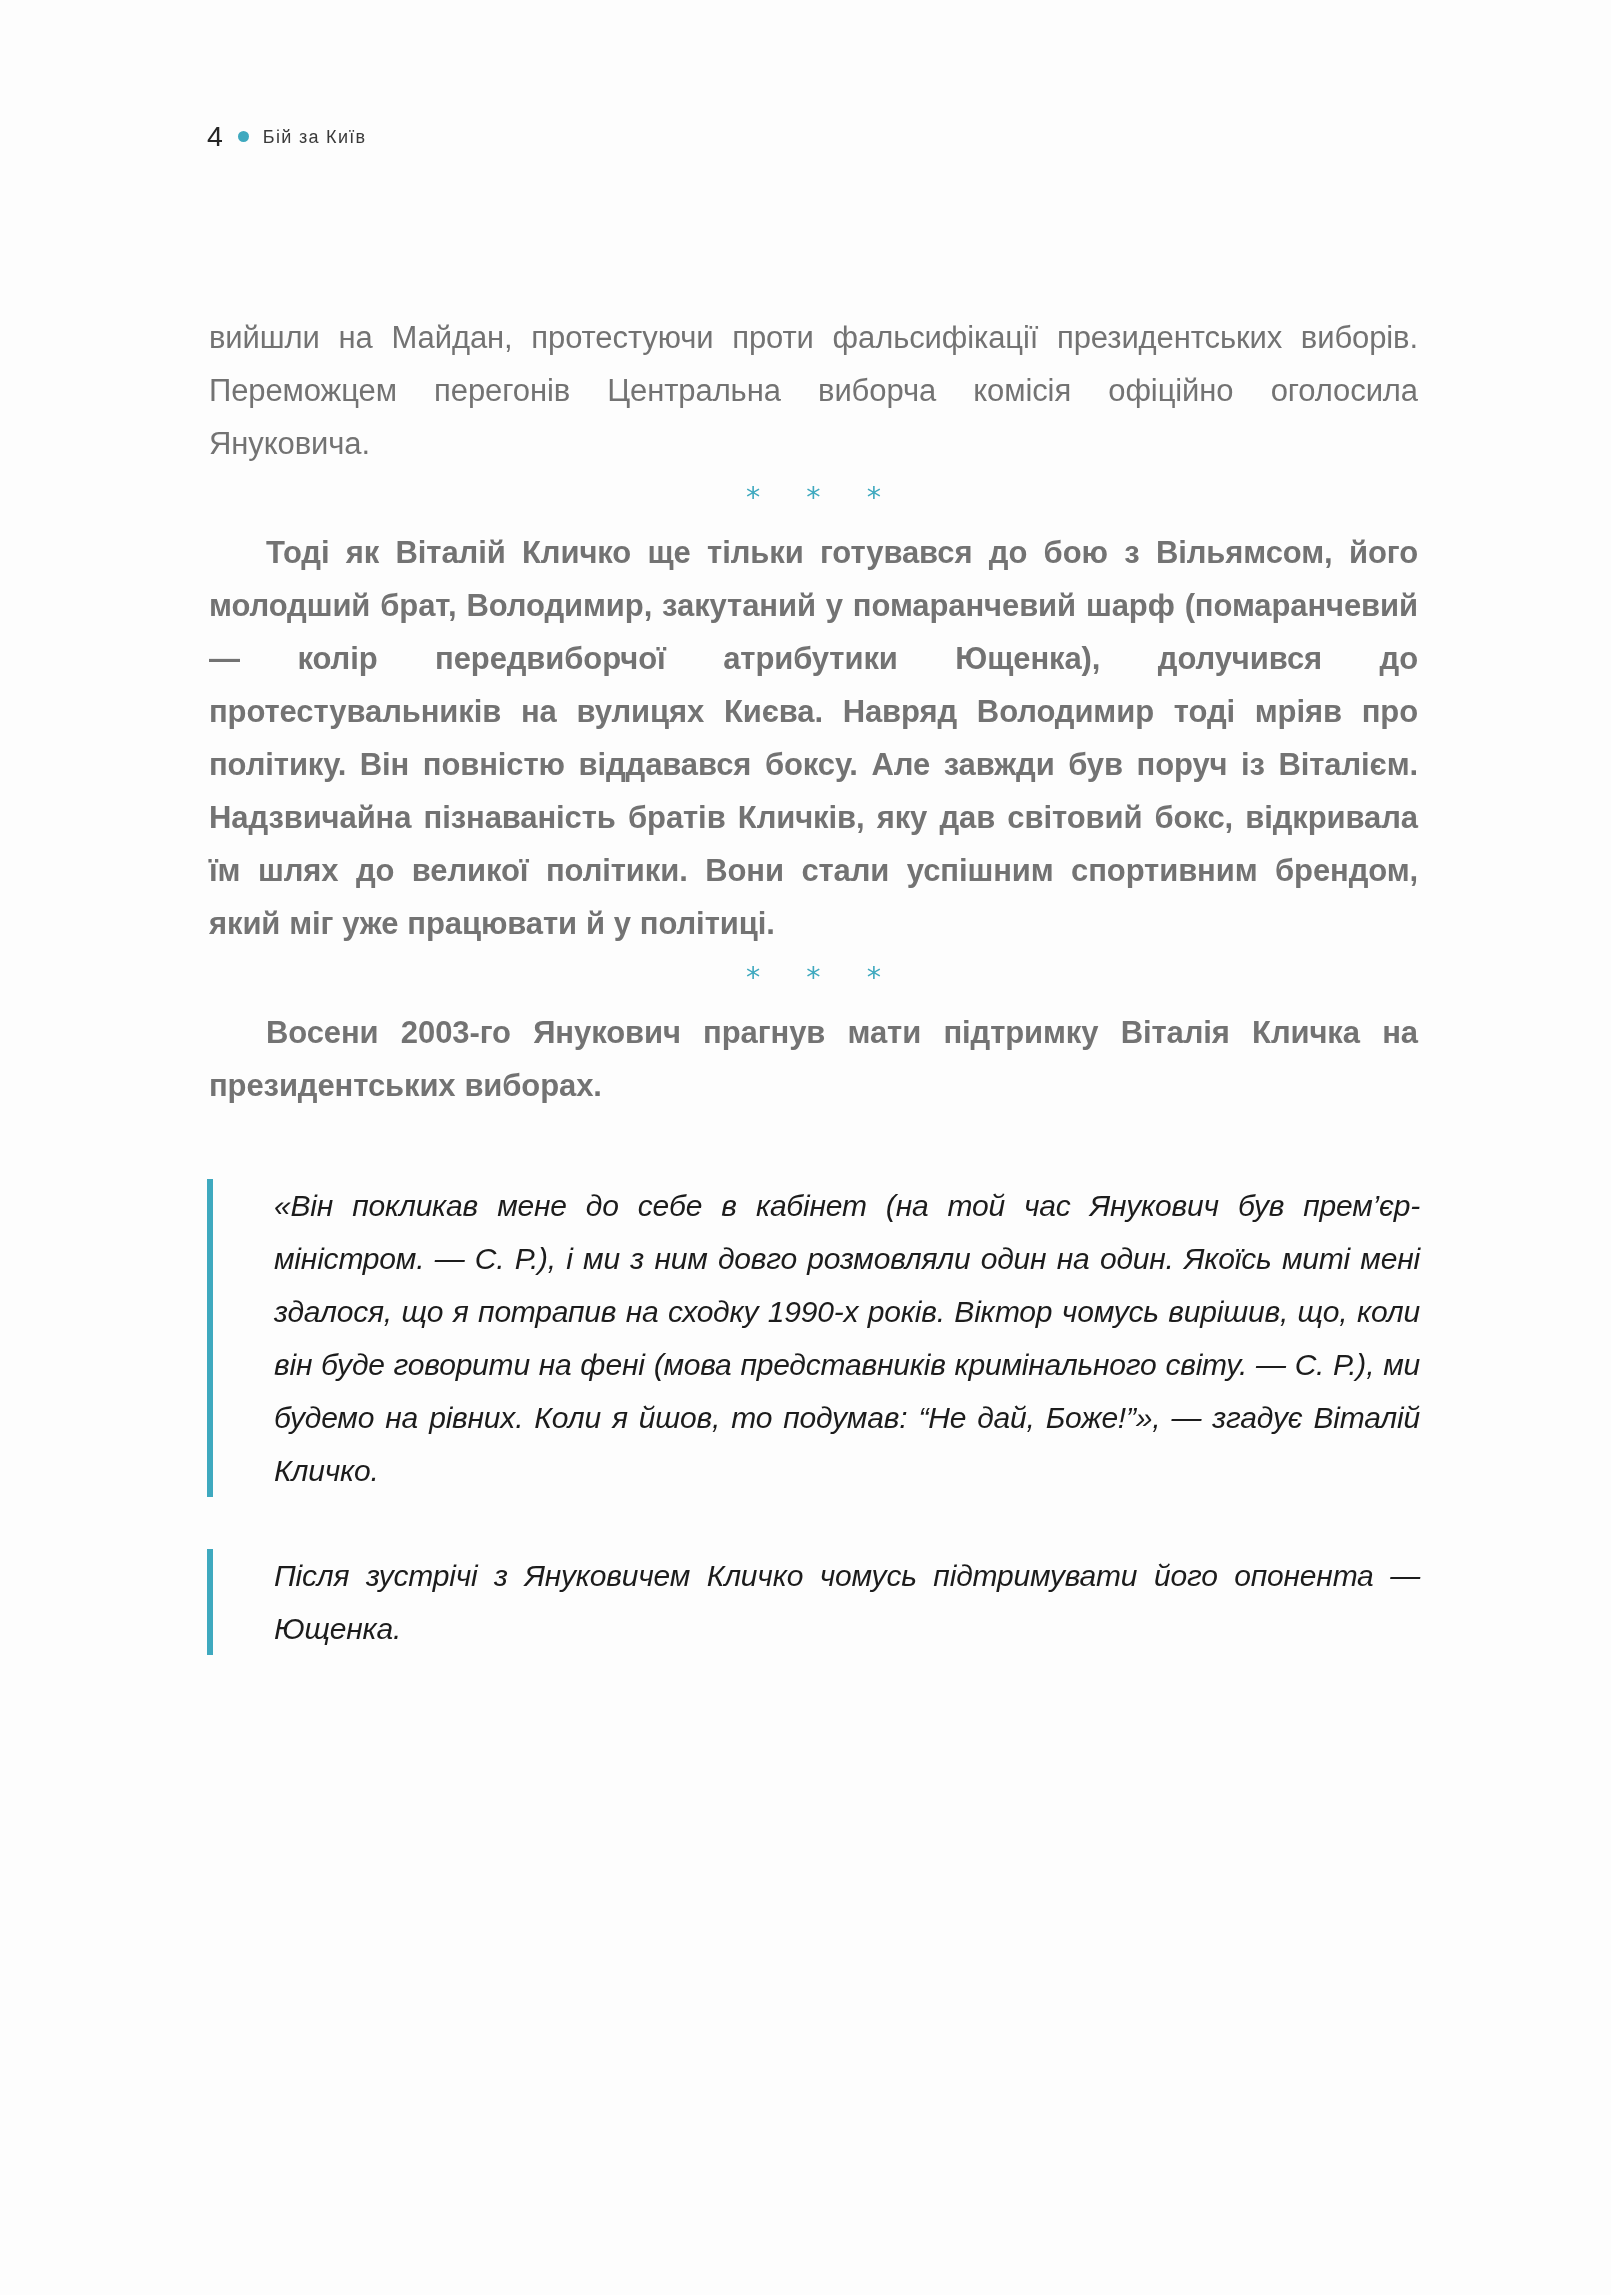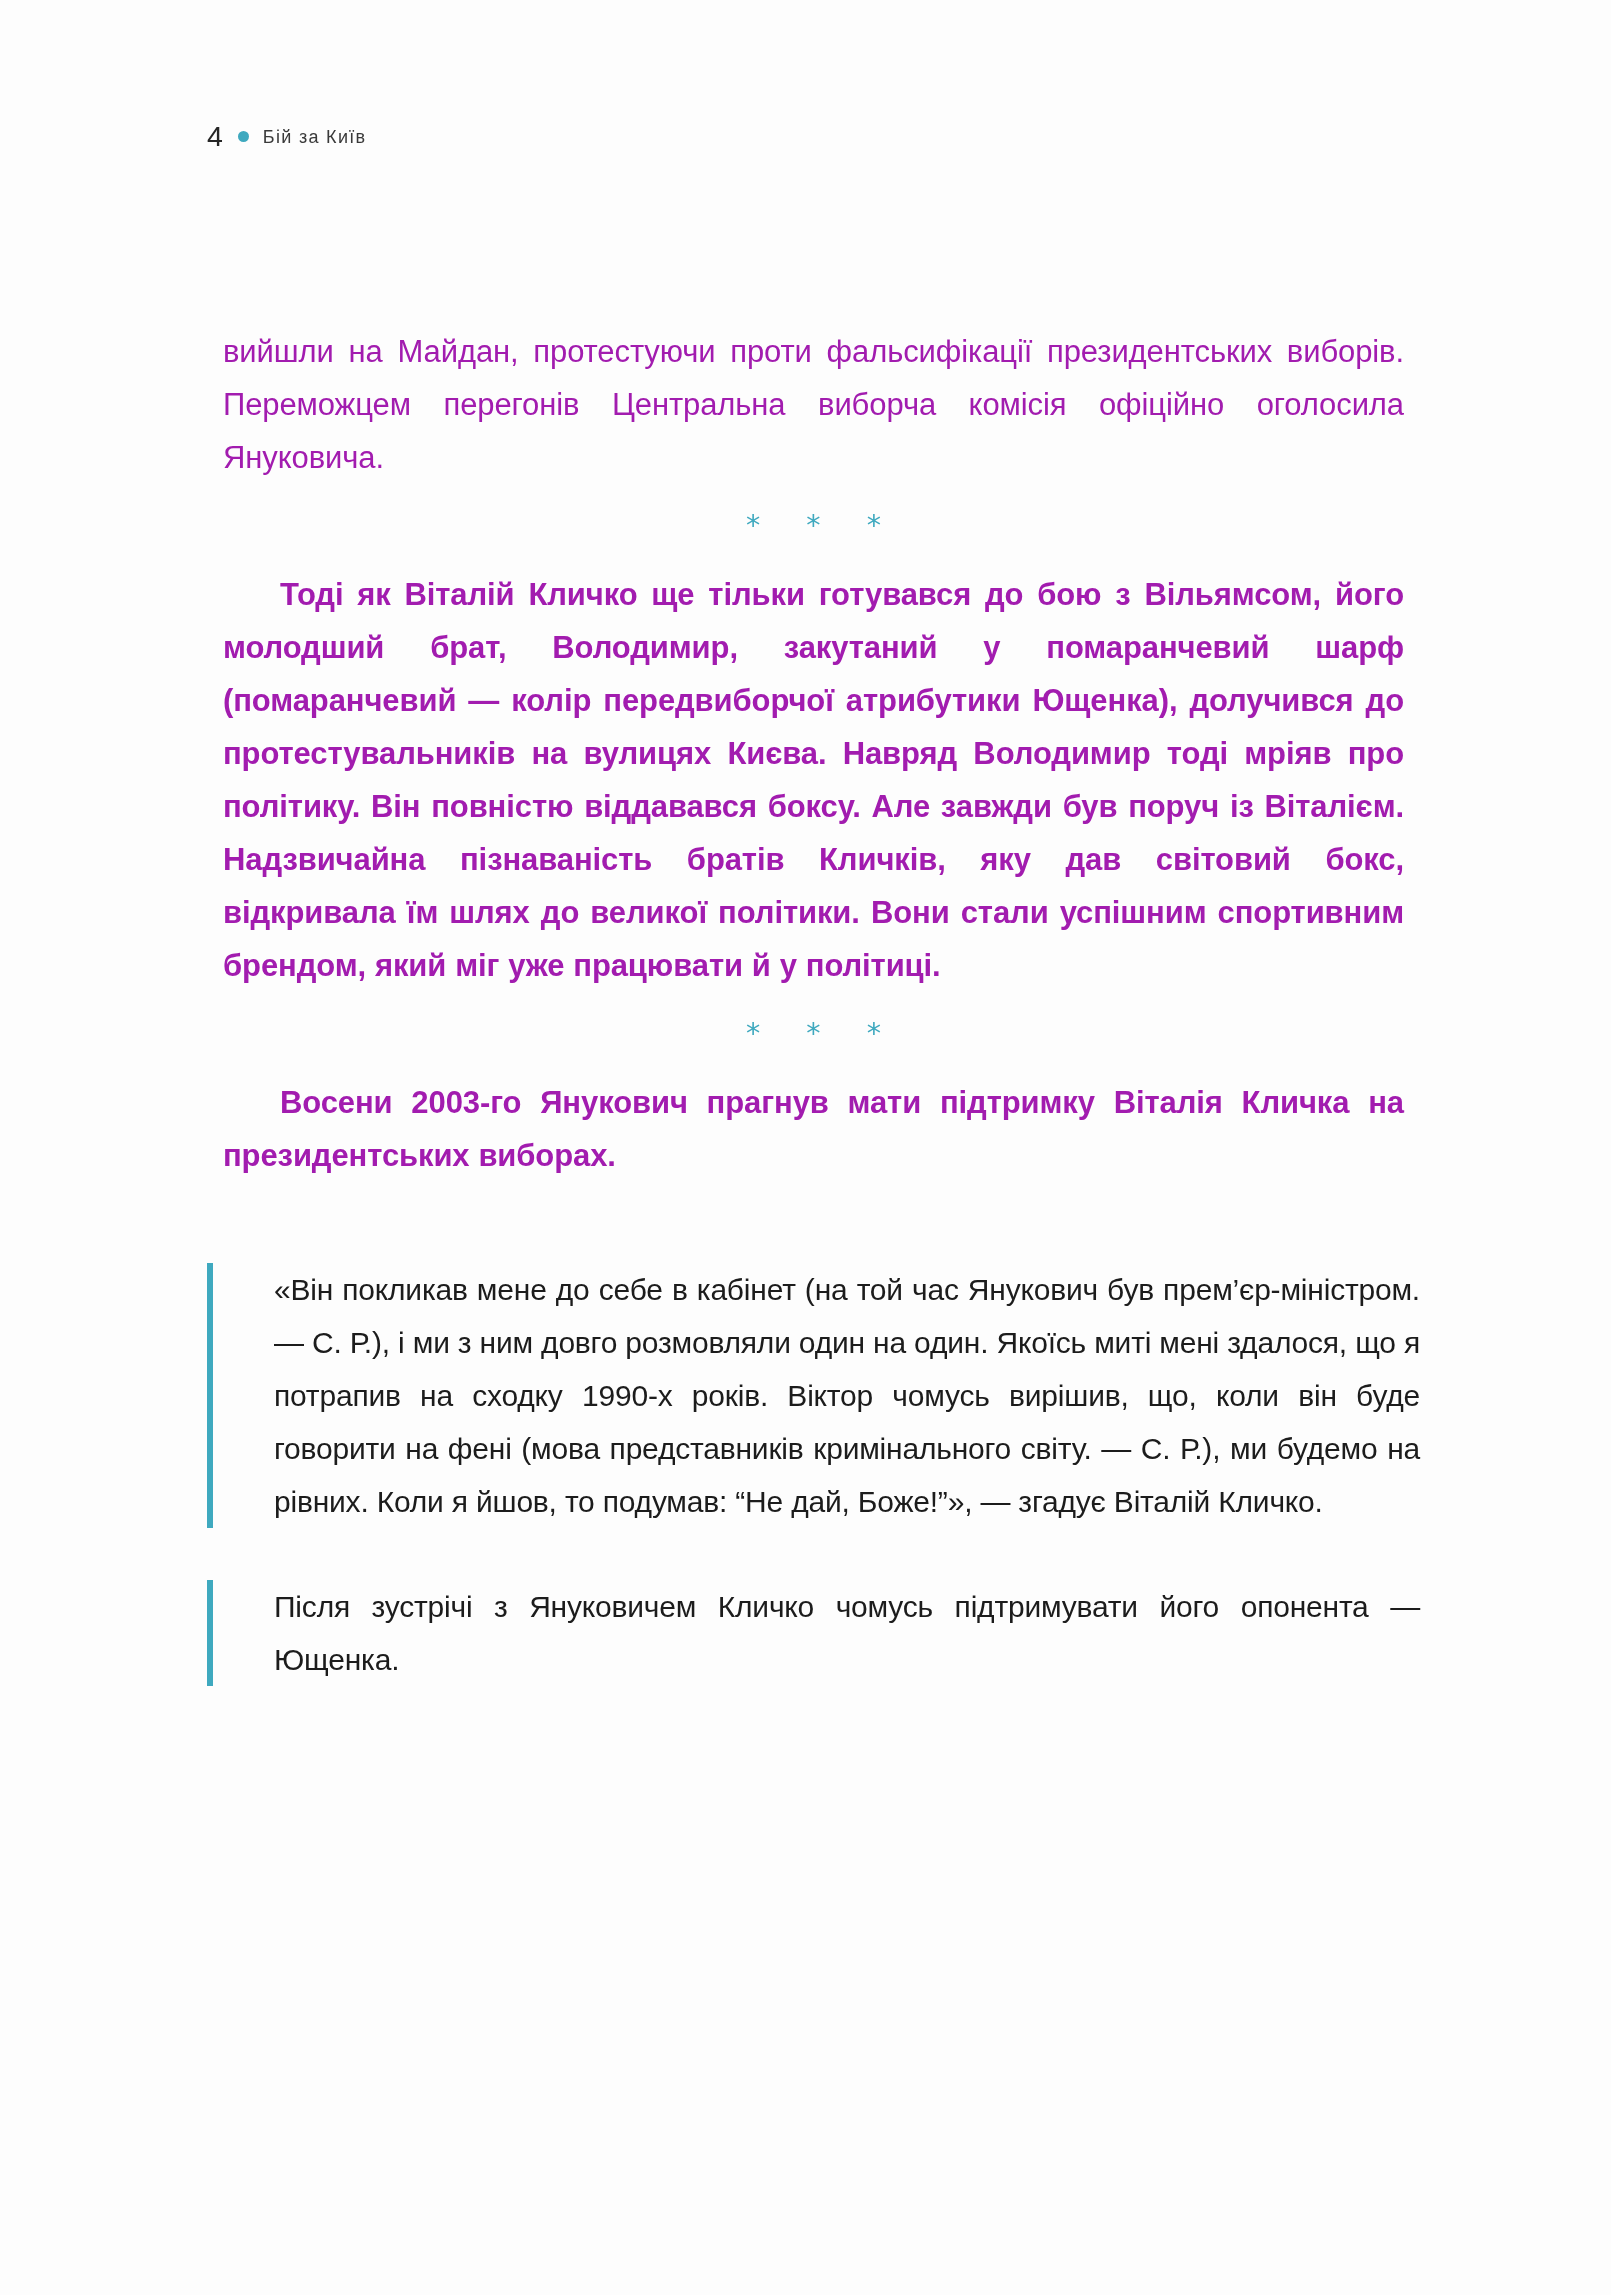--- a/index.html
+++ b/index.html
@@ -60,26 +60,26 @@
 
   
   .column {
     position: absolute;
     left: 207px;
     top: 309px;
     width: 1213px;
   }
 
   p.body-text {
-    margin: 16px;
+    margin: 2px;
     font-size: 31px;
     line-height: 53px;
     text-align: justify;
     text-align-last: left;
-    color: #a21caf;
+    color: #737373;
     letter-spacing: -0.1px;
     word-spacing: 0.4px;
     -webkit-hyphens: none;
     hyphens: none;
   }
   p.body-text.indent {
     text-indent: 57px;
     font-weight: bold;
   }
 
@@ -107,20 +107,21 @@
     left: 0;
     top: 0;
     bottom: 0;
     width: 5.9px;
     background: #3fa9bf;
   }
   p.quote-text {
     margin: 0;
     font-size: 30px;
     line-height: 53px;
+    font-style: italic;
     text-align: justify;
     text-align-last: left;
     color: #1c1c1c;
     letter-spacing: -0.2px;
     -webkit-hyphens: none;
     hyphens: none;
   }
   .spacer-md { height: 52px; }
   .spacer-lg { height: 65px; }
 </style>

